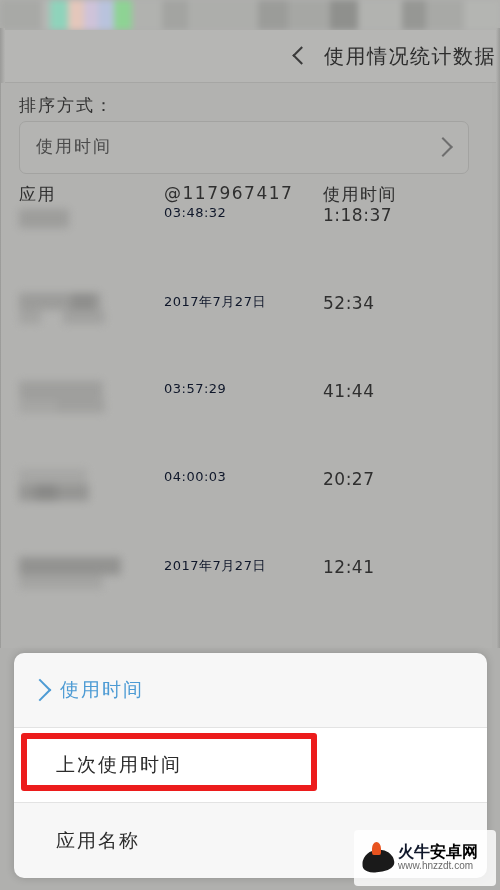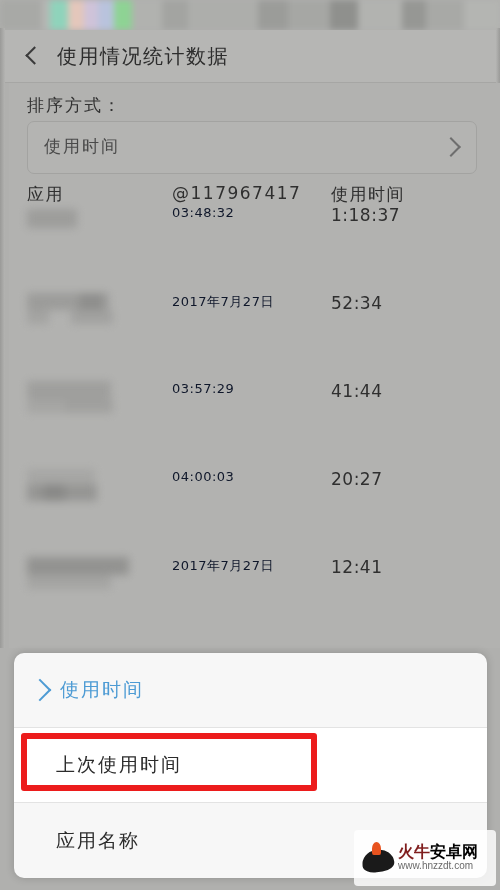--- a/index.html
+++ b/index.html
@@ -46,20 +46,21 @@
   
   .titlebar {
     position: absolute;
     left: 5px; top: 30px;
     width: 491px; height: 52px;
     background: #b6b6b4;
     display: flex;
     align-items: center;
     box-sizing: border-box;
     padding-left: 16px;
+    justify-content: flex-end;
   }
   .back-chev {
     width: 22px; height: 22px;
     position: relative;
     flex: 0 0 auto;
     margin-right: 14px;
   }
   .back-chev::before {
     content: "";
     position: absolute;
@@ -78,21 +79,21 @@
   .title-sep {
     position: absolute;
     left: 5px; top: 82px;
     width: 491px; height: 1px;
     background: #a6a6a4;
   }
 
   
   .content {
     position: absolute;
-    left: 9px; top: 83px;
+    left: 1px; top: 83px;
     width: 491px; height: 565px;
     background: #b2b2b0;
     box-sizing: border-box;
   }
   .sort-label {
     position: absolute;
     left: 18px; top: 11px;
     font-size: 17px;
     color: #323232;
     letter-spacing: 2px;
@@ -253,21 +254,21 @@
     width: 9px; height: 13px;
     background: #e8531f;
     border-radius: 50% 50% 20% 20%;
   }
   .wm-text { line-height: 1.05; }
   .wm-main {
     font-size: 16px;
     font-weight: bold;
     font-family: "DejaVu Sans", sans-serif;
   }
-  .wm-main .red { color: #7f1d1d; }
+  .wm-main .red { color: #0f172a; }
   .wm-main .dark { color: #000000; }
   .wm-url {
     font-size: 10px;
     color: #6a6a6a;
     font-family: "Liberation Sans", sans-serif;
   }
 </style>
 </head>
 <body>
 

